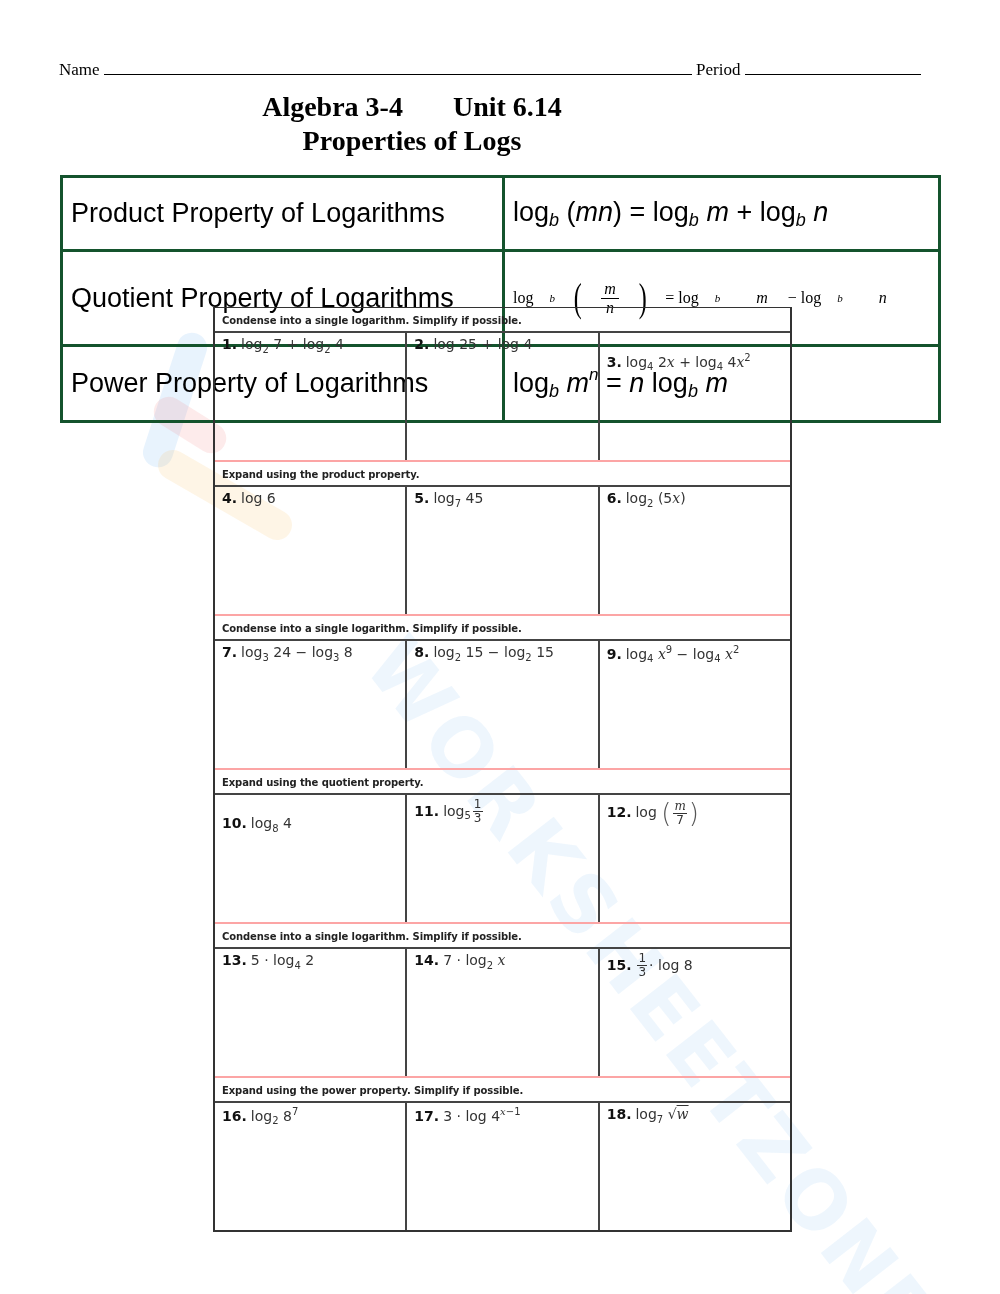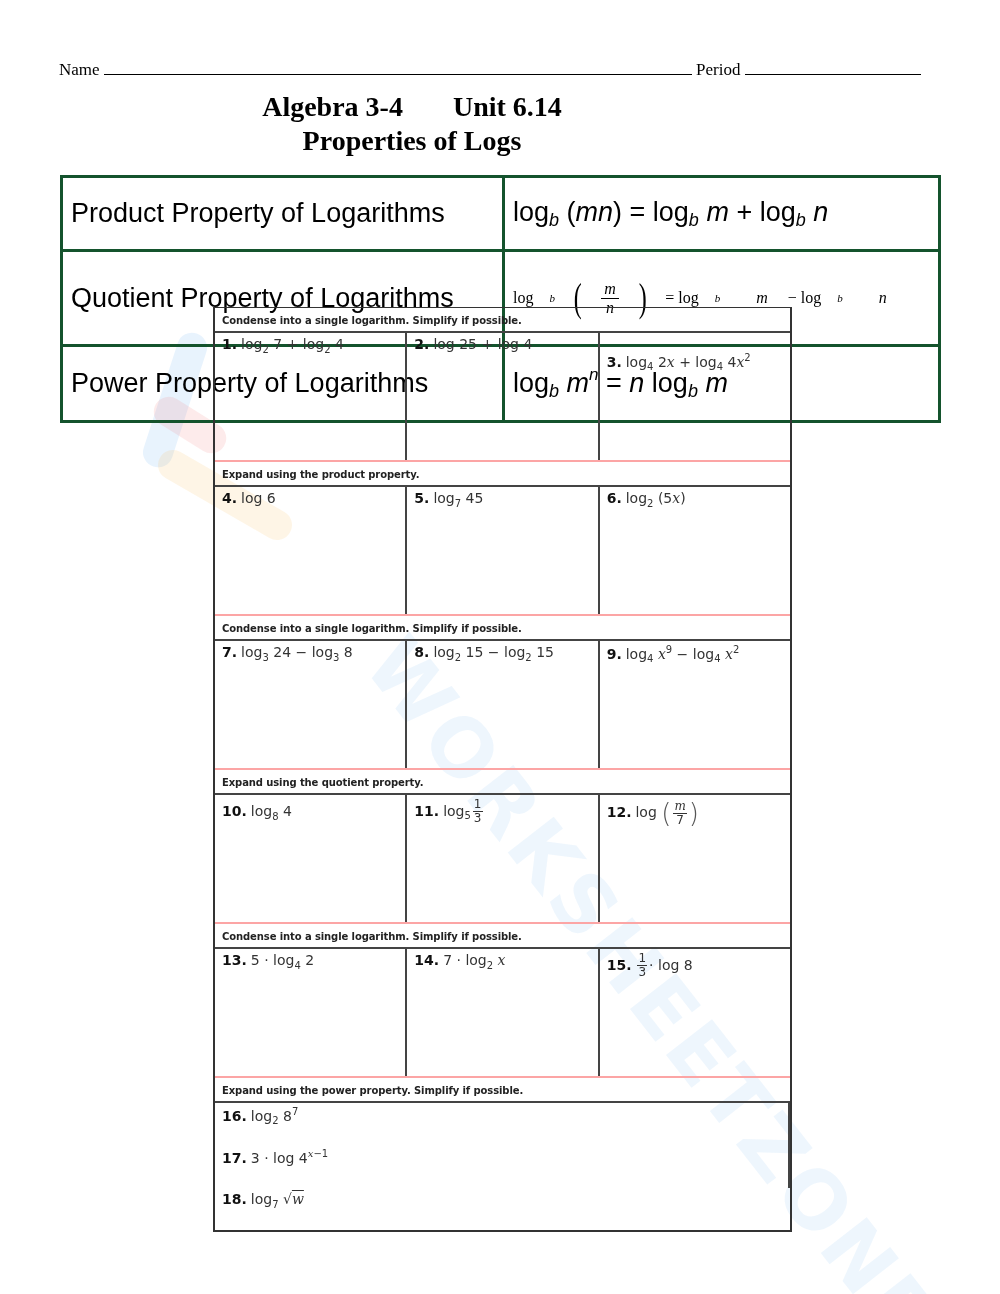--- a/index.html
+++ b/index.html
@@ -35,21 +35,21 @@
     .grid {
       position: absolute; left: 213px; top: 307px; width: 575px;
       border: 2px solid #333; border-top: 1px solid #333;
       font-family: "DejaVu Sans", sans-serif;
     }
     .sec-header {
       height: 23px; border-bottom: 2px solid #444; font-size: 10px; color: #222;
       padding-left: 7px; line-height: 25px; font-weight: bold; letter-spacing: -0.1px;
     }
     .sec-row { display: flex; height: 127px; border-bottom: 2px solid #fca5a5; }
-    .sec:last-child .sec-row { border-bottom: none; flex-direction: column; }
+    .sec:last-child .sec-row { border-bottom: none; }
     .cell { flex: 1; border-right: 2px solid #444; padding: 3px 7px; font-size: 14px; color: #333; white-space: nowrap; }
     .cell:last-child { border-right: none; }
     .cell .num { font-weight: bold; color: #111; margin-right: 4px; }
     .cell sub { font-size: 10px; }
     .cell sup { font-size: 10px; }
     .cell .v { font-family: "DejaVu Serif", serif; font-style: italic; }
     .cell .frac { display: inline-flex; flex-direction: column; align-items: center; vertical-align: middle; font-size: 12px; line-height: 13px; margin: 0 2px; }
     .cell .frac .top { border-bottom: 1px solid #333; padding: 0 1px; }
     .cell .big-paren { font-size: 26px; font-weight: 100; vertical-align: middle; color: #555; }
 
@@ -137,21 +137,21 @@
     <div class="sec-row">
       <div class="cell"><span class="num">7.</span>log<sub>3</sub> 24 − log<sub>3</sub> 8</div>
       <div class="cell"><span class="num">8.</span>log<sub>2</sub> 15 − log<sub>2</sub> 15</div>
       <div class="cell"><span class="num">9.</span>log<sub>4</sub> <span class="v">x</span><sup>9</sup> − log<sub>4</sub> <span class="v">x</span><sup>2</sup></div>
     </div>
   </div>
 
   <div class="sec">
     <div class="sec-header">Expand using the quotient property.</div>
     <div class="sec-row">
-      <div class="cell" style="padding-top:8px;"><span class="num">10.</span>log<sub>8</sub> 4</div>
+      <div class="cell" style="padding-top:20px;"><span class="num">10.</span>log<sub>8</sub> 4</div>
       <div class="cell"><span class="num">11.</span>log<sub>5</sub><span class="frac">
             <span class="top">1</span>
             <span>3</span>
           </span></div>
       <div class="cell"><span class="num">12.</span>log <span class="big-paren">(</span><span class="frac">
             <span class="top v">m</span>
             <span>7</span>
           </span><span class="big-paren">)</span></div>
     </div>
   </div>

